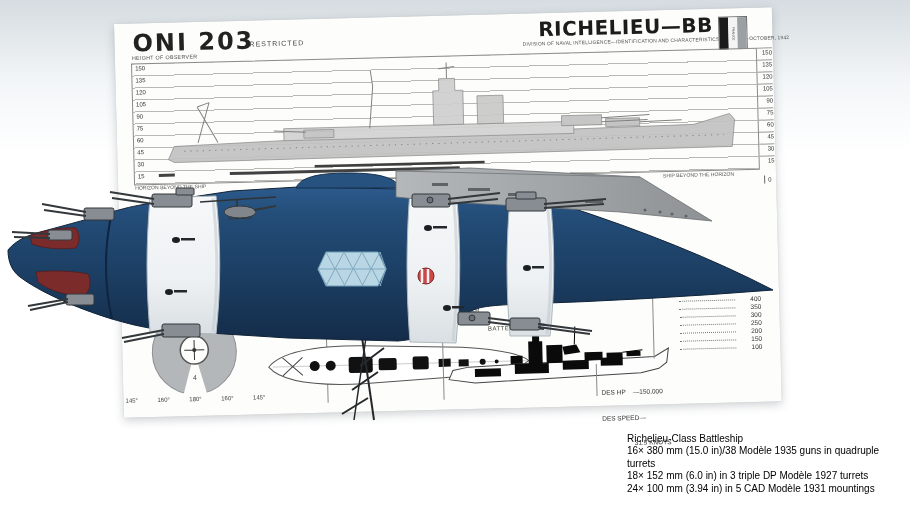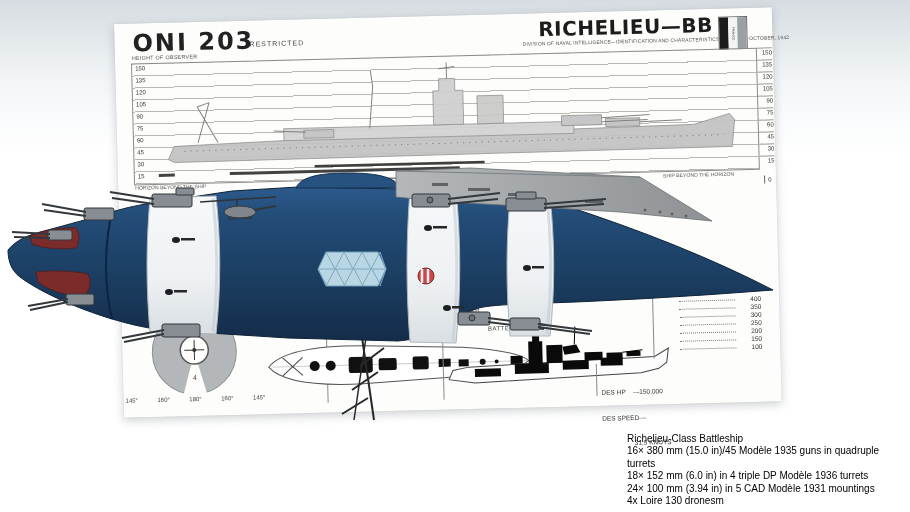--- a/index.html
+++ b/index.html
@@ -370,19 +370,18 @@
         <rect x="433" y="226" width="14" height="2.5" fill="#24282b"></rect>
       <ellipse cx="447" cy="308" rx="4" ry="3"></ellipse>
         <rect x="452" y="306" width="12" height="2.5" fill="#24282b"></rect>
       <ellipse cx="527" cy="268" rx="4" ry="3"></ellipse>
         <rect x="532" y="266" width="12" height="2.5" fill="#24282b"></rect>
     </g>
   </svg>
 
   <div class="caption">
     <div>Richelieu-Class Battleship</div>
-    <div>16× 380 mm (15.0 in)/45 Modèle 1935 guns in quadruple turrets</div>
-    <div>18× 152 mm (6.0 in) in 4 triple DP Modèle 1936 turrets</div>
+    <div>16× 380 mm (15.0 in)/38 Modèle 1935 guns in quadruple turrets</div>
+    <div>18× 152 mm (6.0 in) in 3 triple DP Modèle 1927 turrets</div>
     <div>24× 100 mm (3.94 in) in 5 CAD Modèle 1931 mountings</div>
-    <div>4x Loire 130 dronesm</div>
   </div>
 
 </div>
 
 </body></html>

